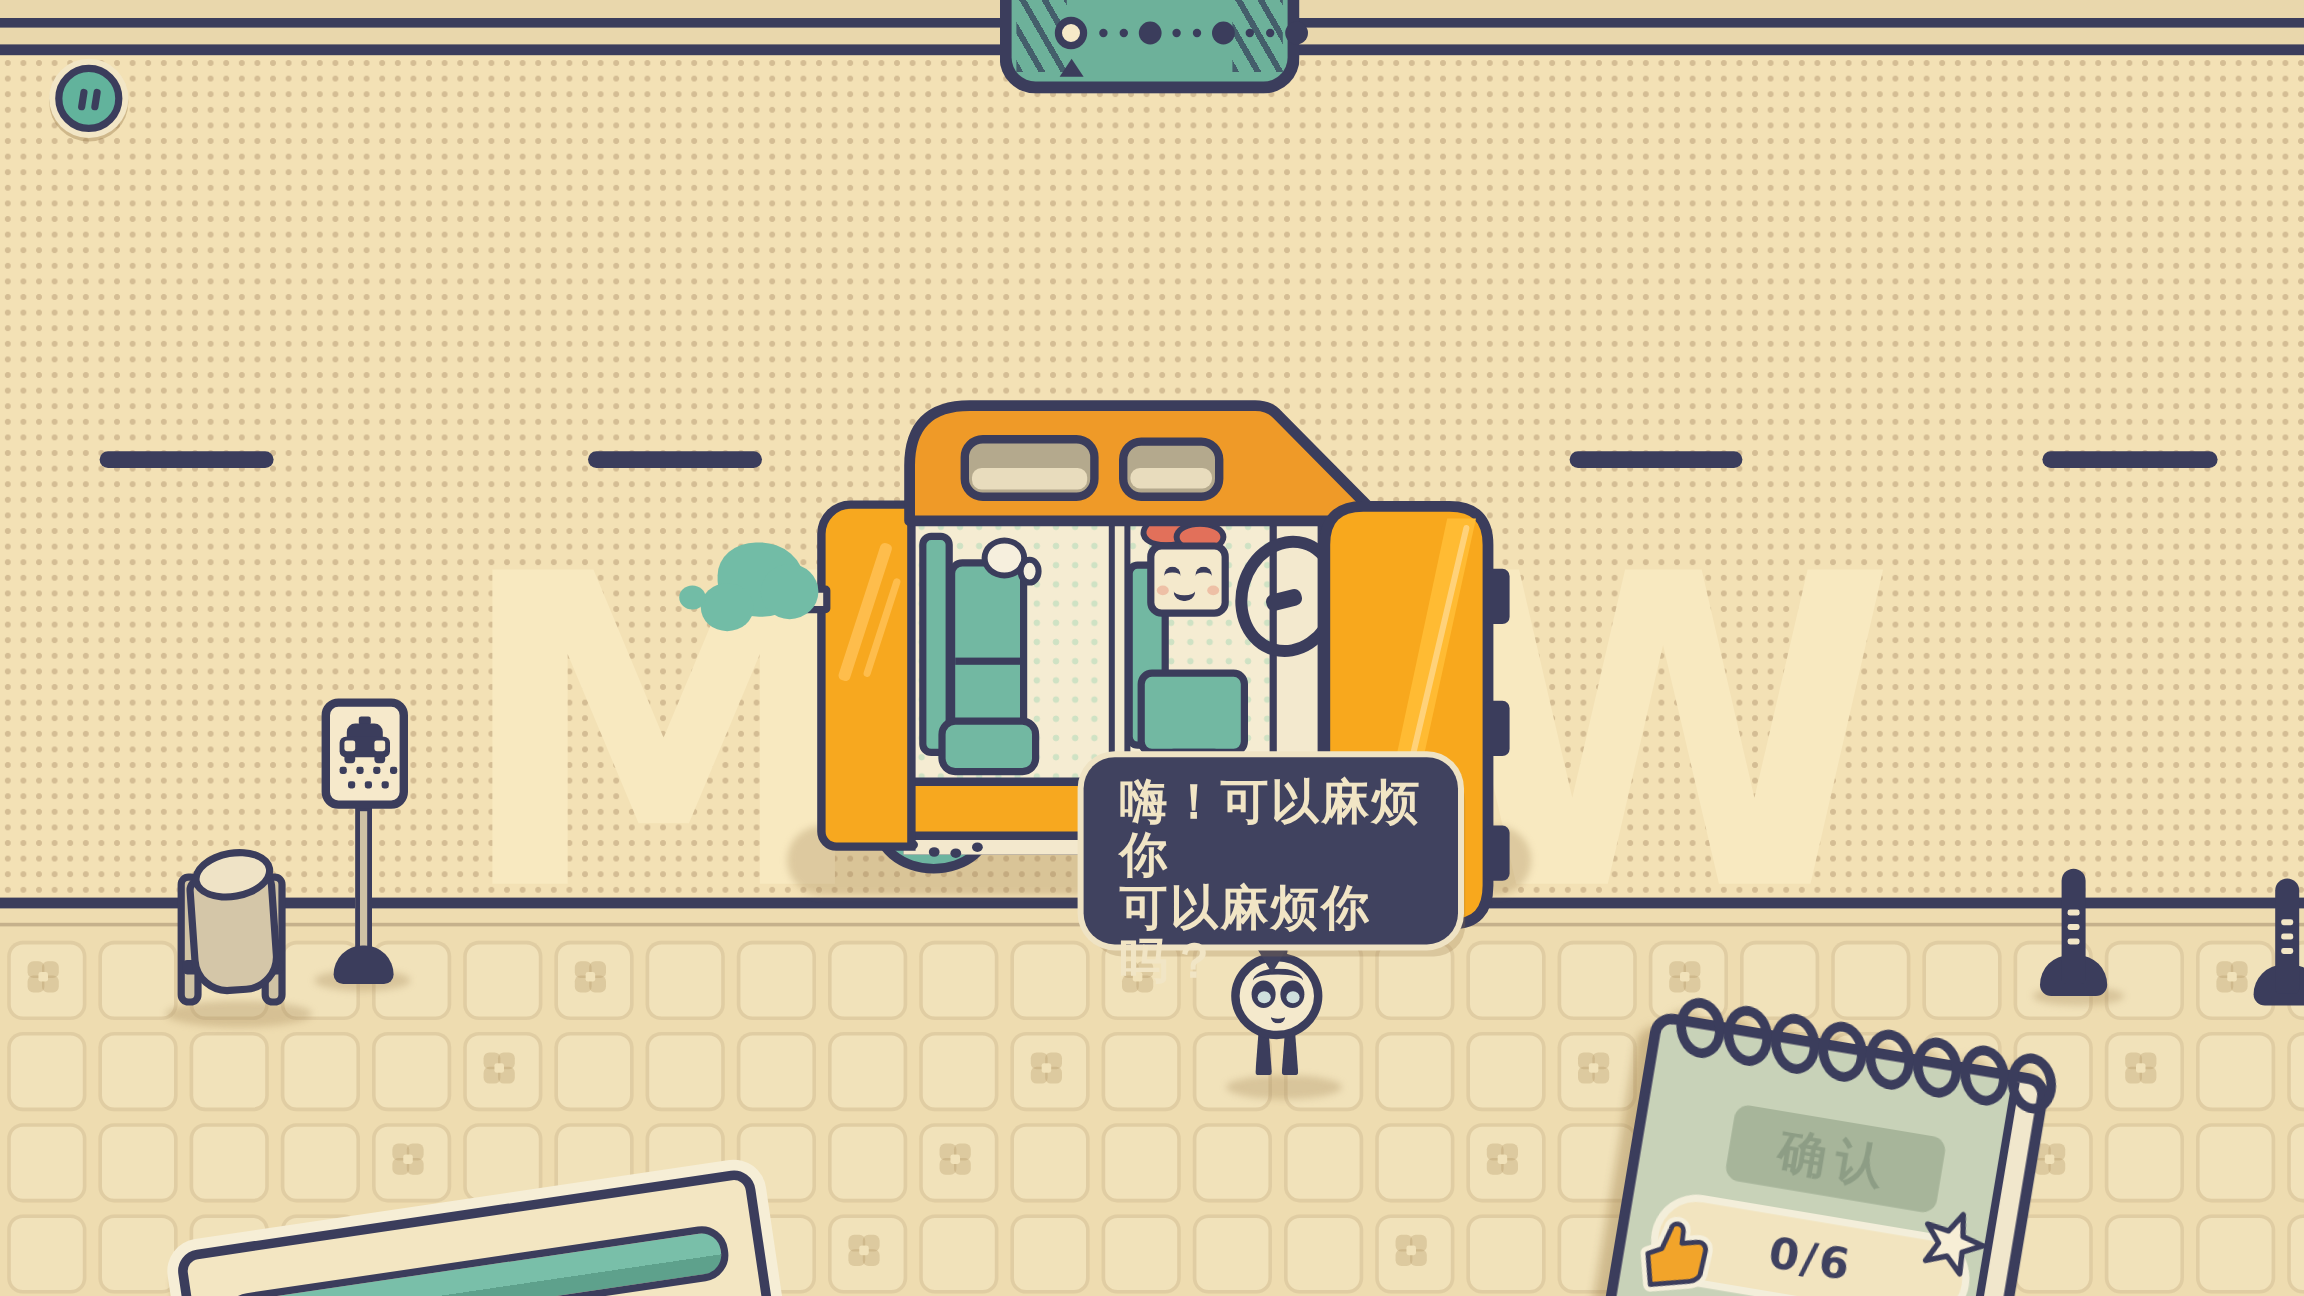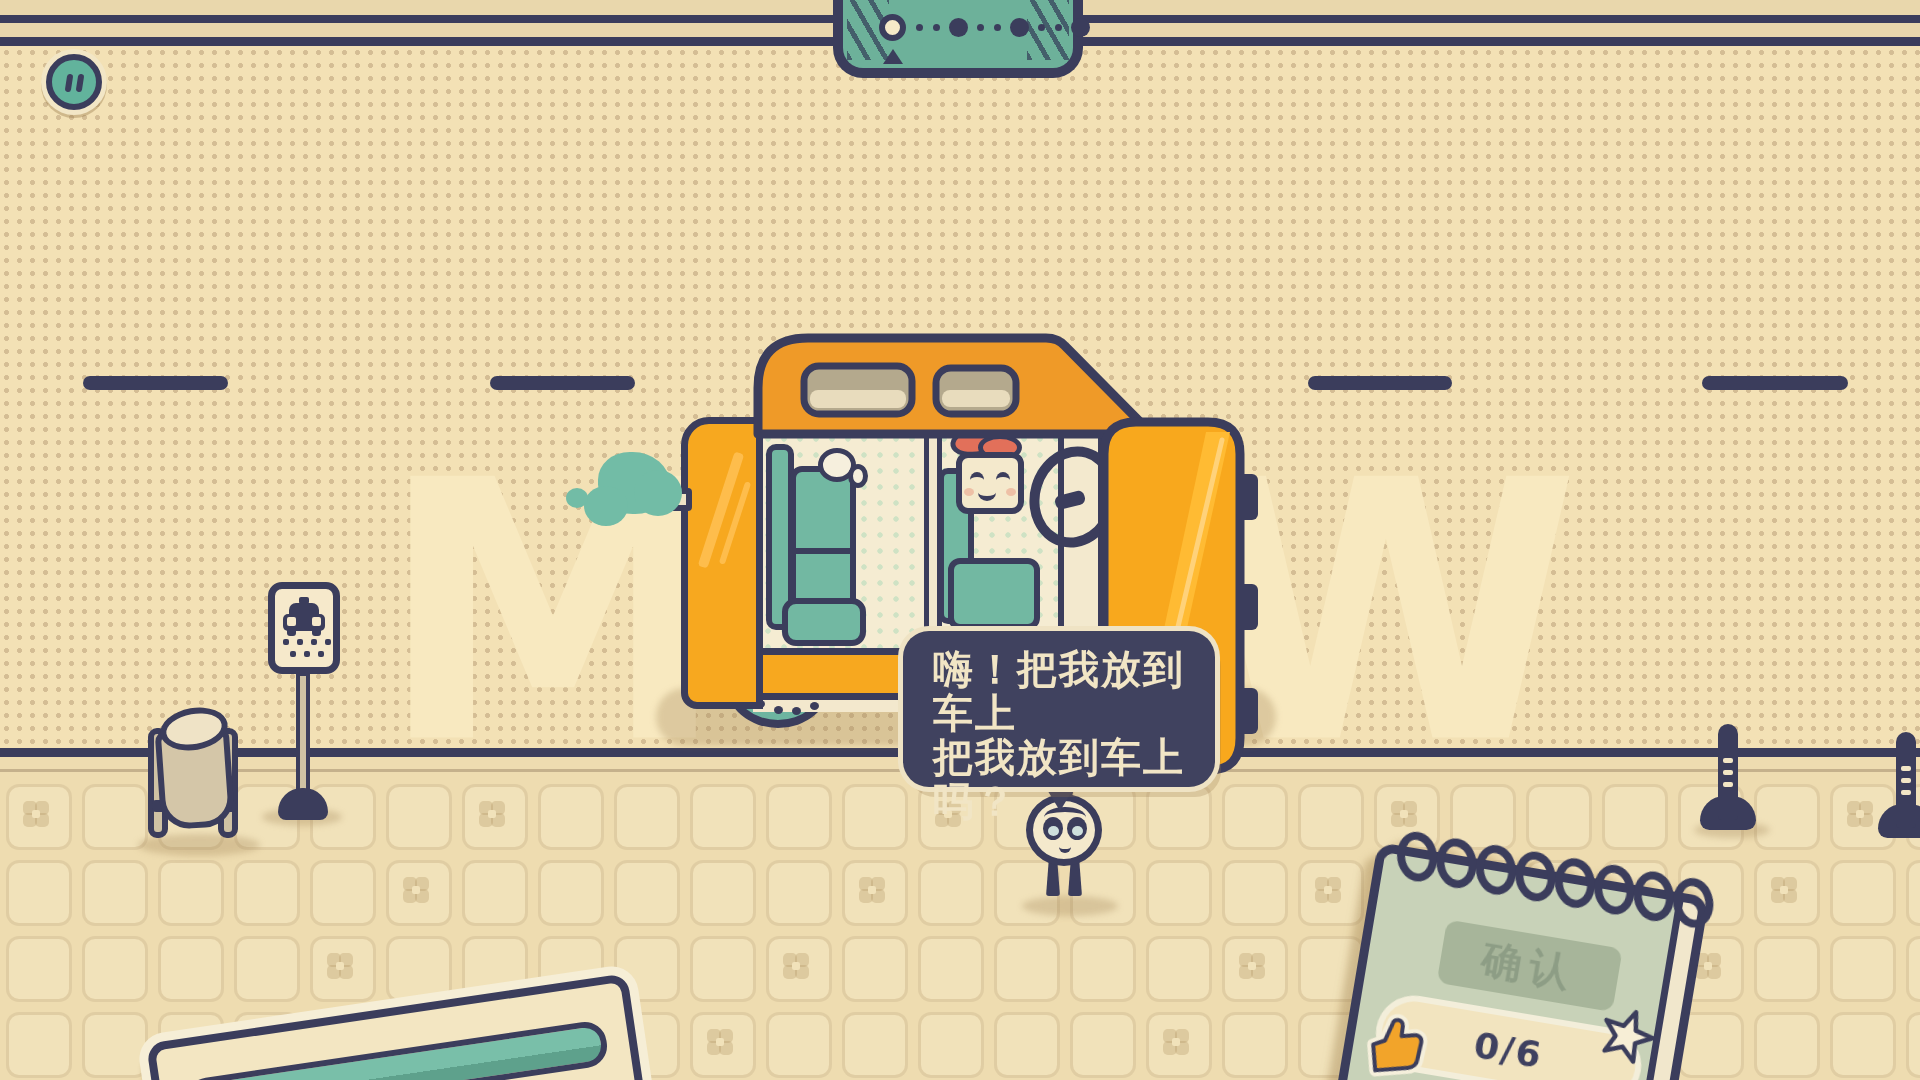--- a/index.html
+++ b/index.html
@@ -385,22 +385,22 @@
         </div>
       <div class="eye" style="left:34px;">
           <i></i>
         </div>
       <div class="mouth"></div>
     </div>
   </div>
 
   <div class="abs bubble-tail"></div>
   <div class="abs bubble">
-    <div>嗨！把我放到车上</div>
-    <div>把我放到车上</div>
+    <div>嗨！可以麻烦你</div>
+    <div>可以麻烦你</div>
     <div>吗？</div>
   </div>
 
   <div class="abs paper">
     <div class="paper-bar" style="left:24px;top:34px;width:424px;"></div>
 
   </div>
 
   <div class="abs notepad">
     <div class="notepad-green"></div>

